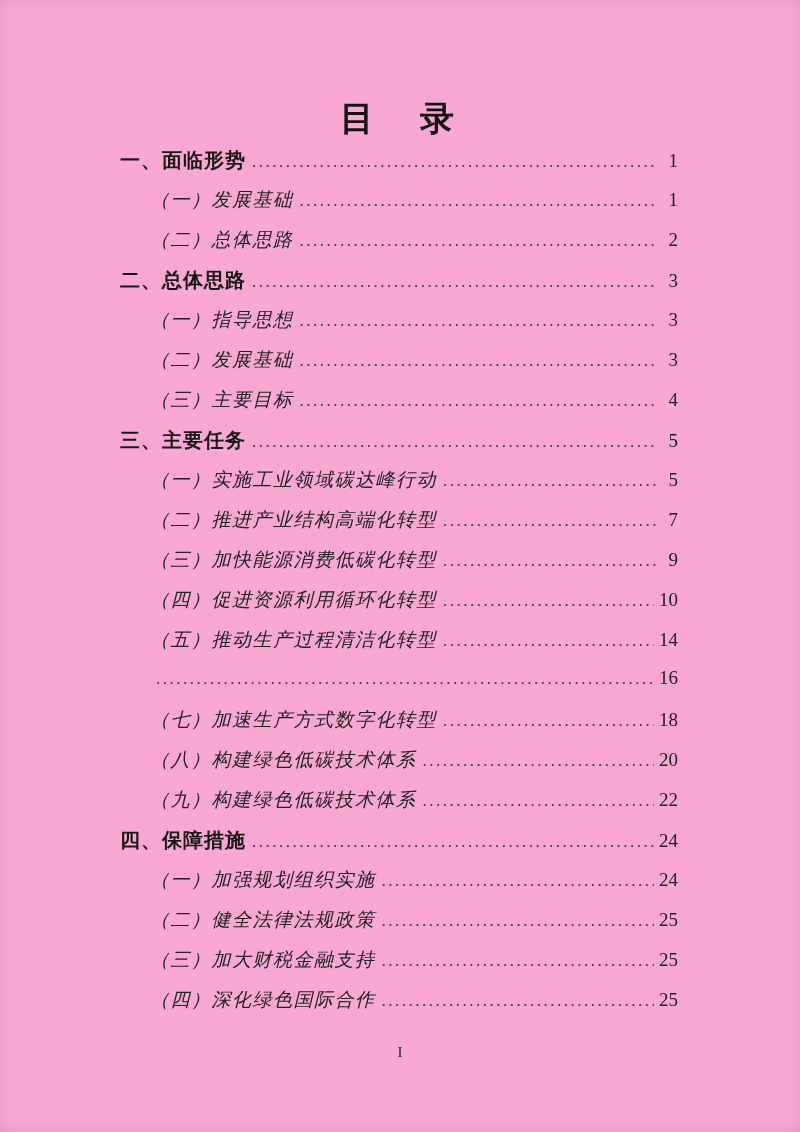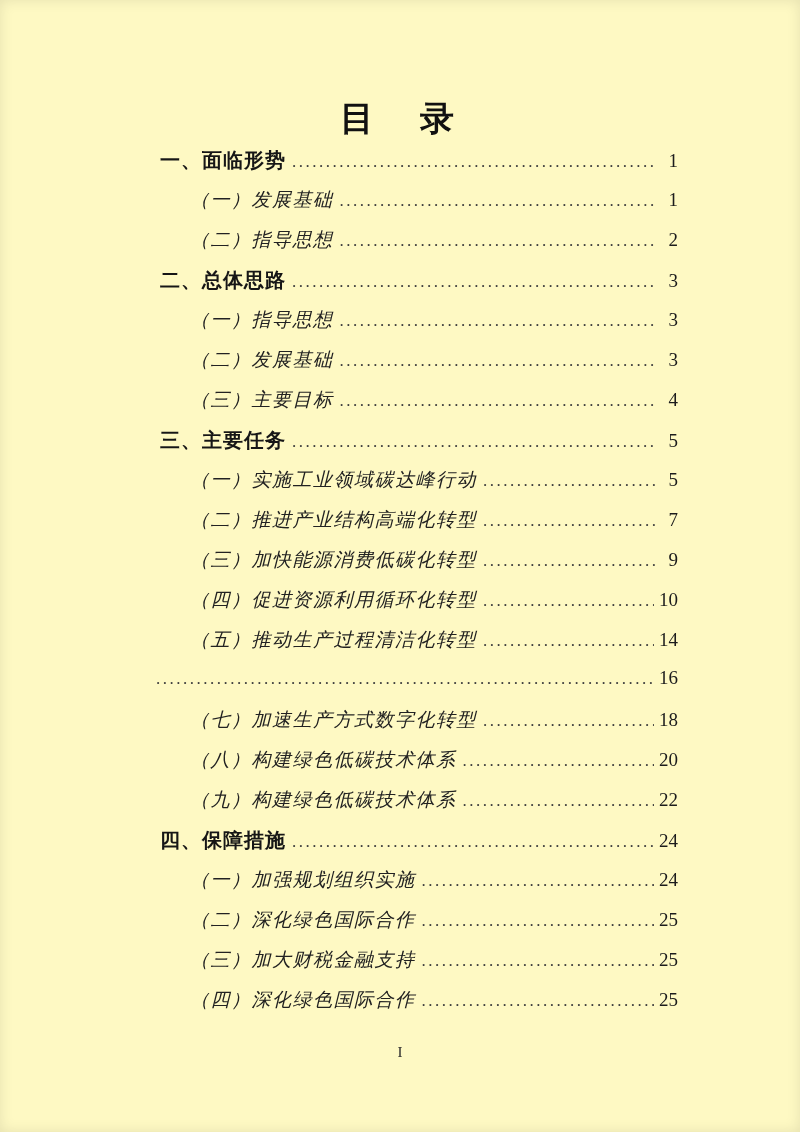--- a/index.html
+++ b/index.html
@@ -5,21 +5,21 @@
   html, body {
     margin: 0;
     padding: 0;
     background: #d9d9d9;
   }
   .page {
     position: relative;
     width: 800px;
     height: 1132px;
     margin: 0 auto;
-    background: #fef9c3;
+    background: #f9a8d4;
     box-shadow: inset 0 0 14px rgba(0,0,0,0.10);
     overflow: hidden;
     font-family: "Liberation Serif", serif;
     color: #1c1c1c;
   }
   .doc-title {
     position: absolute;
     top: 96px;
     left: 0;
     width: 100%;
@@ -57,21 +57,20 @@
     font-family: "DejaVu Serif", serif;
     font-style: italic;
     font-size: 19px;
     color: #222;
     letter-spacing: 1.5px;
     text-align: right;
   }
   .toc-label {
     white-space: nowrap;
     flex: 0 0 auto;
-    margin-left: 40px;
   }
   .toc-leader {
     flex: 1 1 auto;
     overflow: hidden;
     white-space: nowrap;
     margin: 0 5px 0 6px;
     font-family: "Liberation Serif", serif;
     font-size: 17px;
     letter-spacing: 2.5px;
     color: #3d3d3d;
@@ -110,21 +109,21 @@
         <span class="toc-label">一、面临形势</span>
         <span class="toc-leader"></span>
         <span class="toc-page">1</span>
       </div>
       <div class="toc-row lvl2">
         <span class="toc-label">（一）发展基础</span>
         <span class="toc-leader"></span>
         <span class="toc-page">1</span>
       </div>
       <div class="toc-row lvl2">
-        <span class="toc-label">（二）指导思想</span>
+        <span class="toc-label">（二）总体思路</span>
         <span class="toc-leader"></span>
         <span class="toc-page">2</span>
       </div>
       <div class="toc-row lvl1">
         <span class="toc-label">二、总体思路</span>
         <span class="toc-leader"></span>
         <span class="toc-page">3</span>
       </div>
       <div class="toc-row lvl2">
         <span class="toc-label">（一）指导思想</span>
@@ -194,21 +193,21 @@
         <span class="toc-label">四、保障措施</span>
         <span class="toc-leader"></span>
         <span class="toc-page">24</span>
       </div>
       <div class="toc-row lvl2">
         <span class="toc-label">（一）加强规划组织实施</span>
         <span class="toc-leader"></span>
         <span class="toc-page">24</span>
       </div>
       <div class="toc-row lvl2">
-        <span class="toc-label">（二）深化绿色国际合作</span>
+        <span class="toc-label">（二）健全法律法规政策</span>
         <span class="toc-leader"></span>
         <span class="toc-page">25</span>
       </div>
       <div class="toc-row lvl2">
         <span class="toc-label">（三）加大财税金融支持</span>
         <span class="toc-leader"></span>
         <span class="toc-page">25</span>
       </div>
       <div class="toc-row lvl2">
         <span class="toc-label">（四）深化绿色国际合作</span>

